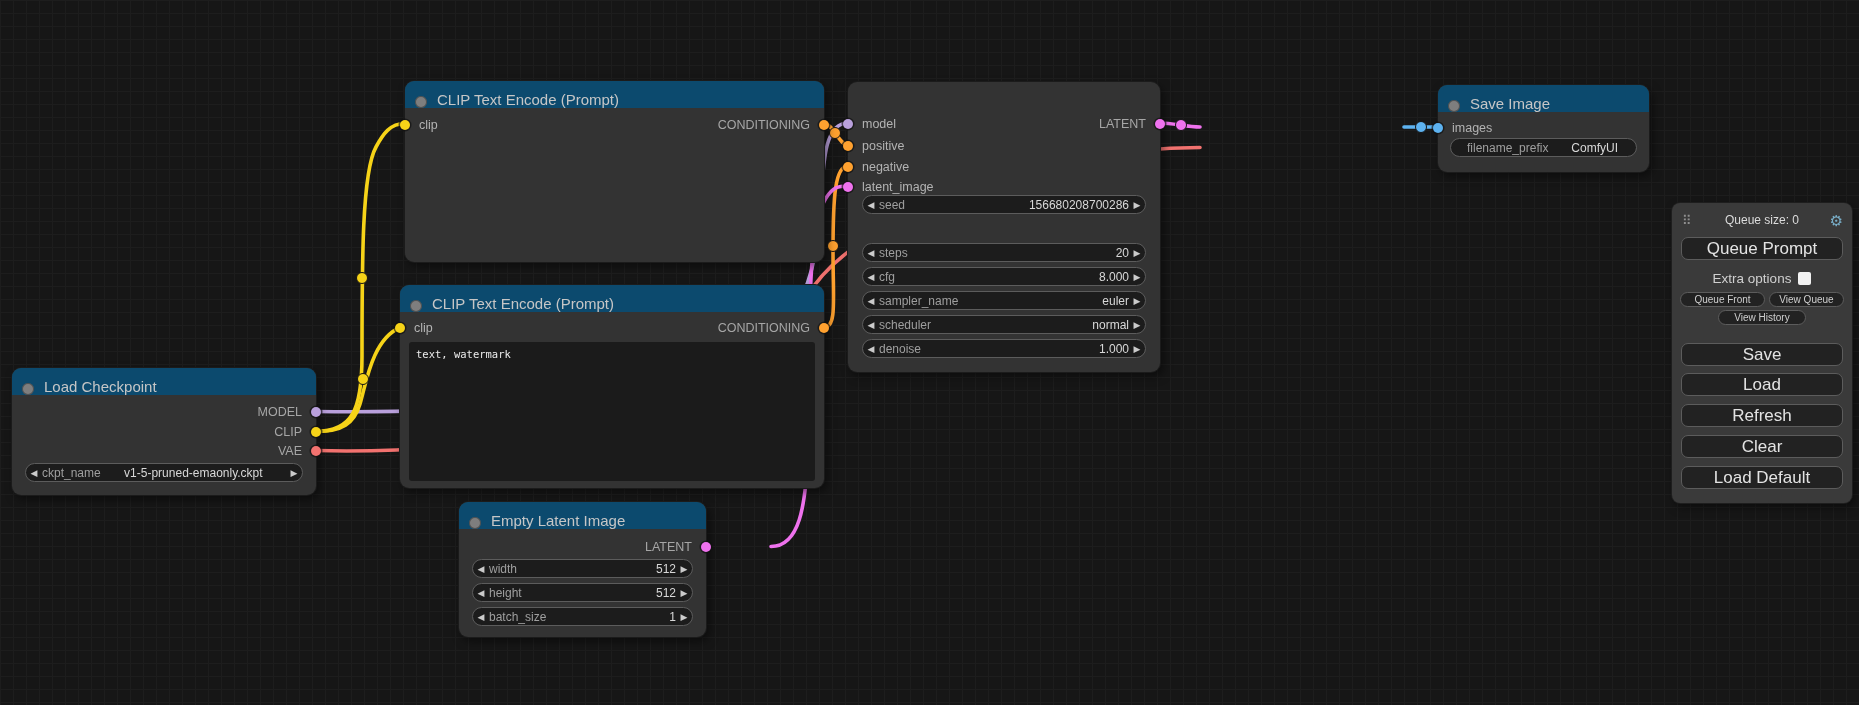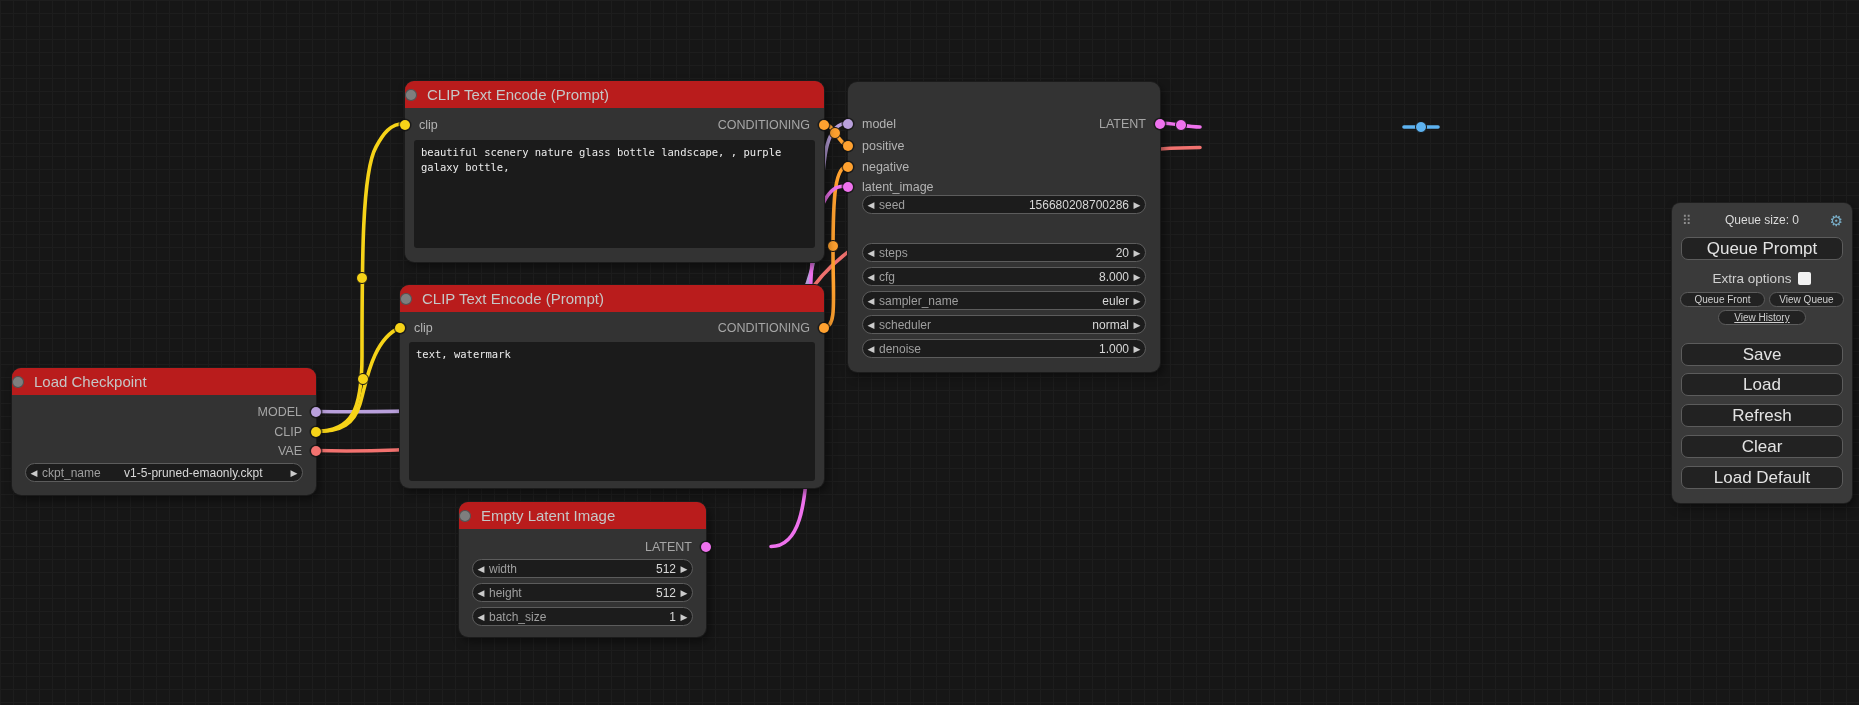--- a/index.html
+++ b/index.html
@@ -20,22 +20,22 @@
   .w-latent { stroke:var(--latent); } .w-image { stroke:var(--image); }
   .r-clip { fill:var(--clip); } .r-cond { fill:var(--conditioning); }
   .r-latent { fill:var(--latent); } .r-image { fill:var(--image); }
   #wires circle { stroke:#141414; stroke-width:1; }
 
   .node {
     position:absolute; z-index:2; background:#333333; border-radius:9px;
     box-shadow:0 0 0 1px #1b1b1b, 3px 4px 10px rgba(0,0,0,.5);
   }
   .ntitle {
-    height:27px; background:#b91c1c; border-radius:9px 9px 0 0;
-    display:flex; align-items:center; 
+    height:27px; background:#0c4a6e; border-radius:9px 9px 0 0;
+    display:flex; align-items:flex-end; padding-left:10px;
     color:#c6c6c6; font-size:15px; white-space:nowrap;
   }
   .tdot { width:12px; height:12px; border-radius:50%; background:#7e7e7e;
     box-shadow:inset 0 0 0 1px rgba(0,0,0,.35); margin-right:10px; flex:none; }
   .iorow { position:absolute; height:19px; display:flex; align-items:center; }
   .iorow.in  { left:0; padding-left:14px; }
   .iorow.out { right:0; padding-right:14px; }
   .pdot { position:absolute; top:50%; transform:translateY(-50%);
     width:10px; height:10px; border-radius:50%;
     box-shadow:0 0 0 1.5px rgba(15,15,15,.65); }
@@ -143,21 +143,20 @@
       <span>CLIP Text Encode (Prompt)</span>
     </div>
     <div class="iorow in" style="top:34px;">
       <span class="pdot" style="background:var(--clip);"></span>
       <span class="inlabel">clip</span>
     </div>
     <div class="iorow out" style="top:34px;">
       <span class="outlabel">CONDITIONING</span>
       <span class="pdot" style="background:var(--conditioning);"></span>
     </div>
-    <div class="tarea" style="left:9px; right:9px; top:59px; bottom:14px;">beautiful scenery nature glass bottle landscape, , purple galaxy bottle,</div>
   </div>
 
   <div class="node" style="left:400px; top:285px; width:424px; height:203px;">
     <div class="ntitle">
       <span class="tdot"></span>
       <span>CLIP Text Encode (Prompt)</span>
     </div>
     <div class="iorow in" style="top:33px;">
       <span class="pdot" style="background:var(--clip);"></span>
       <span class="inlabel">clip</span>
@@ -260,35 +259,50 @@
     <div class="pill" style="left:14px; right:14px; top:257px;">
       <span class="arrow">◀</span>
       <span class="wname">denoise</span>
       <span class="wspace"></span>
       <span class="wval">1.000</span>
       <span class="arrow">▶</span>
     </div>
   </div>
 
 
+  <div class="node" style="left:1438px; top:85px; width:211px; height:87px;">
+    <div class="ntitle">
+      <span class="tdot"></span>
+      <span>Save Image</span>
+    </div>
+    <div class="iorow in" style="top:33px;">
+      <span class="pdot" style="background:var(--image);"></span>
+      <span class="inlabel">images</span>
+    </div>
+    <div class="pill" style="left:12px; right:12px; top:53px;">
+      <span class="wname" style="margin-left:16px;">filename_prefix</span>
+      <span class="wspace"></span>
+      <span class="wval" style="margin-right:18px;">ComfyUI</span>
+    </div>
+  </div>
 
   <div id="queue">
     <div class="qheader">
       <span class="qhandle">⠿</span>
       <span class="qsize">Queue size: 0</span>
       <span class="qgear">⚙</span>
     </div>
     <div class="qbtn" style="top:34px;">Queue Prompt</div>
     <div class="extra">
       <span class="extra-label">Extra options</span>
       <span class="checkbox"></span>
     </div>
     <div class="qsmall" style="left:8px; width:85px; top:89px;">Queue Front</div>
     <div class="qsmall" style="left:97px; right:8px; top:89px;">View Queue</div>
-    <div class="qsmall" style="left:46px; width:88px; top:107px;text-decoration:underline;">View History</div>
+    <div class="qsmall" style="left:46px; width:88px; top:107px;">View History</div>
     <div class="qbtn" style="top:140px;">Save</div>
     <div class="qbtn" style="top:170px;">Load</div>
     <div class="qbtn" style="top:201px;">Refresh</div>
     <div class="qbtn" style="top:232px;">Clear</div>
     <div class="qbtn" style="top:263px;">Load Default</div>
   </div>
 
 </div>
 
 </body></html>

